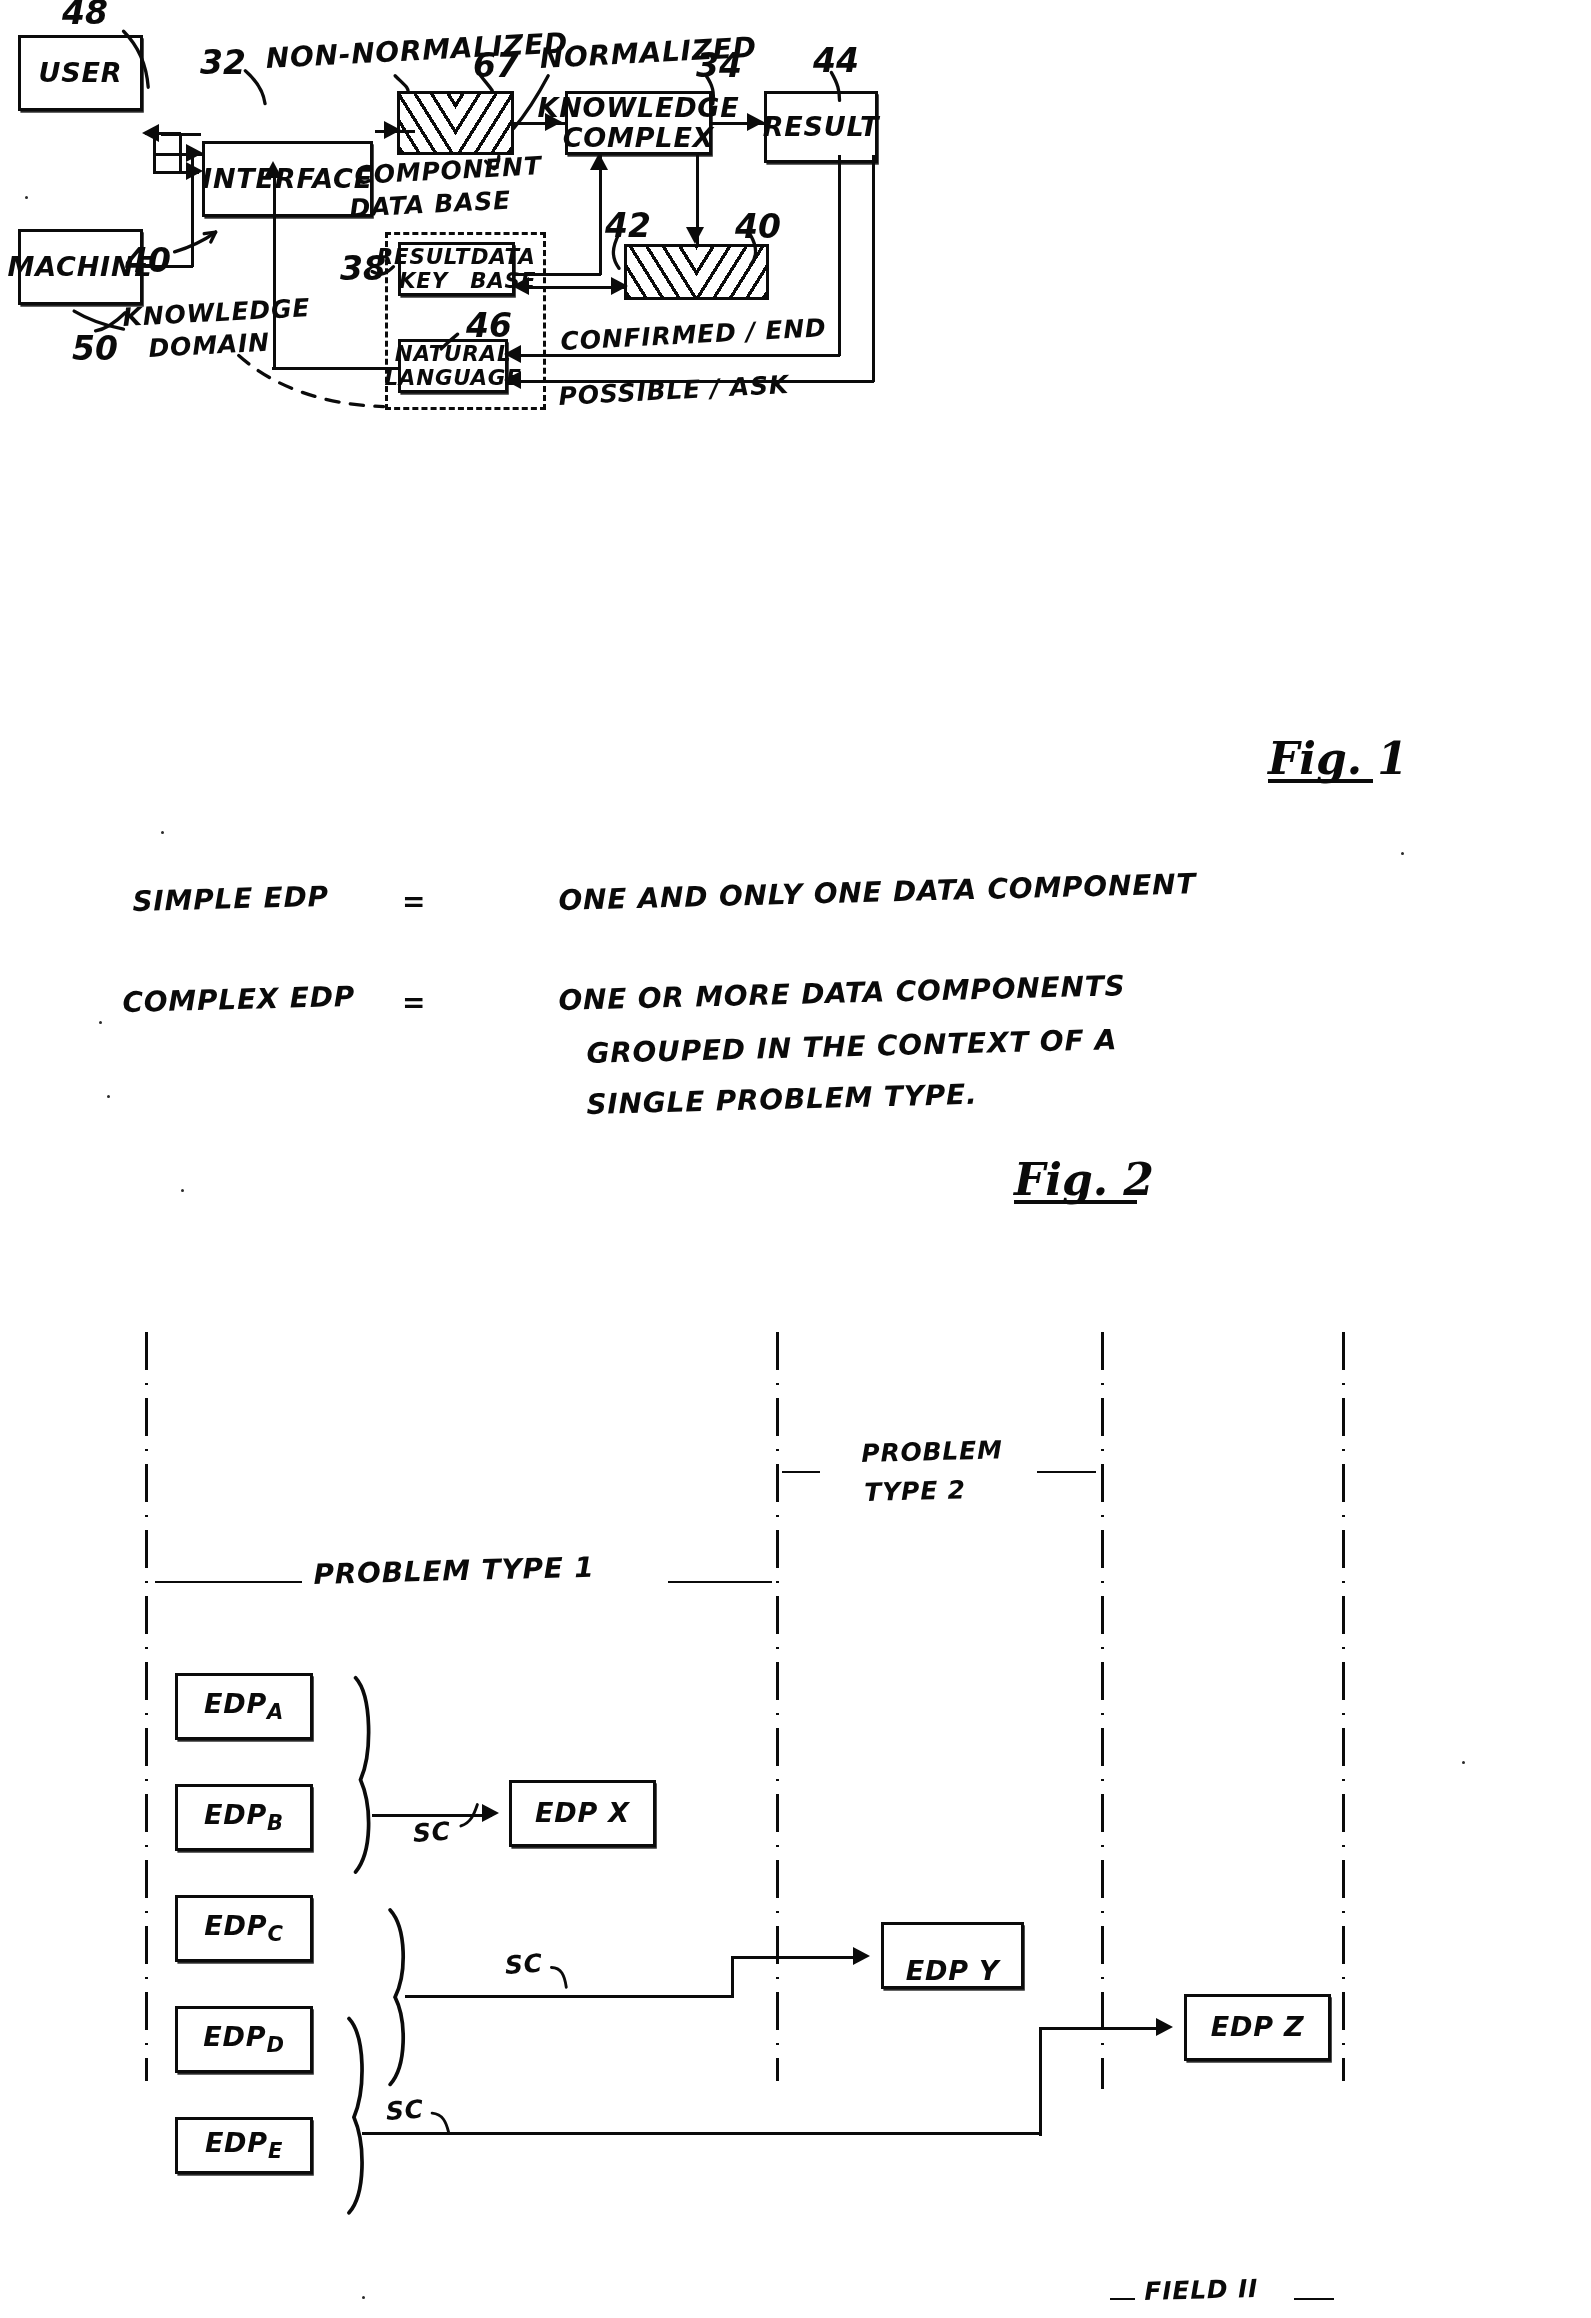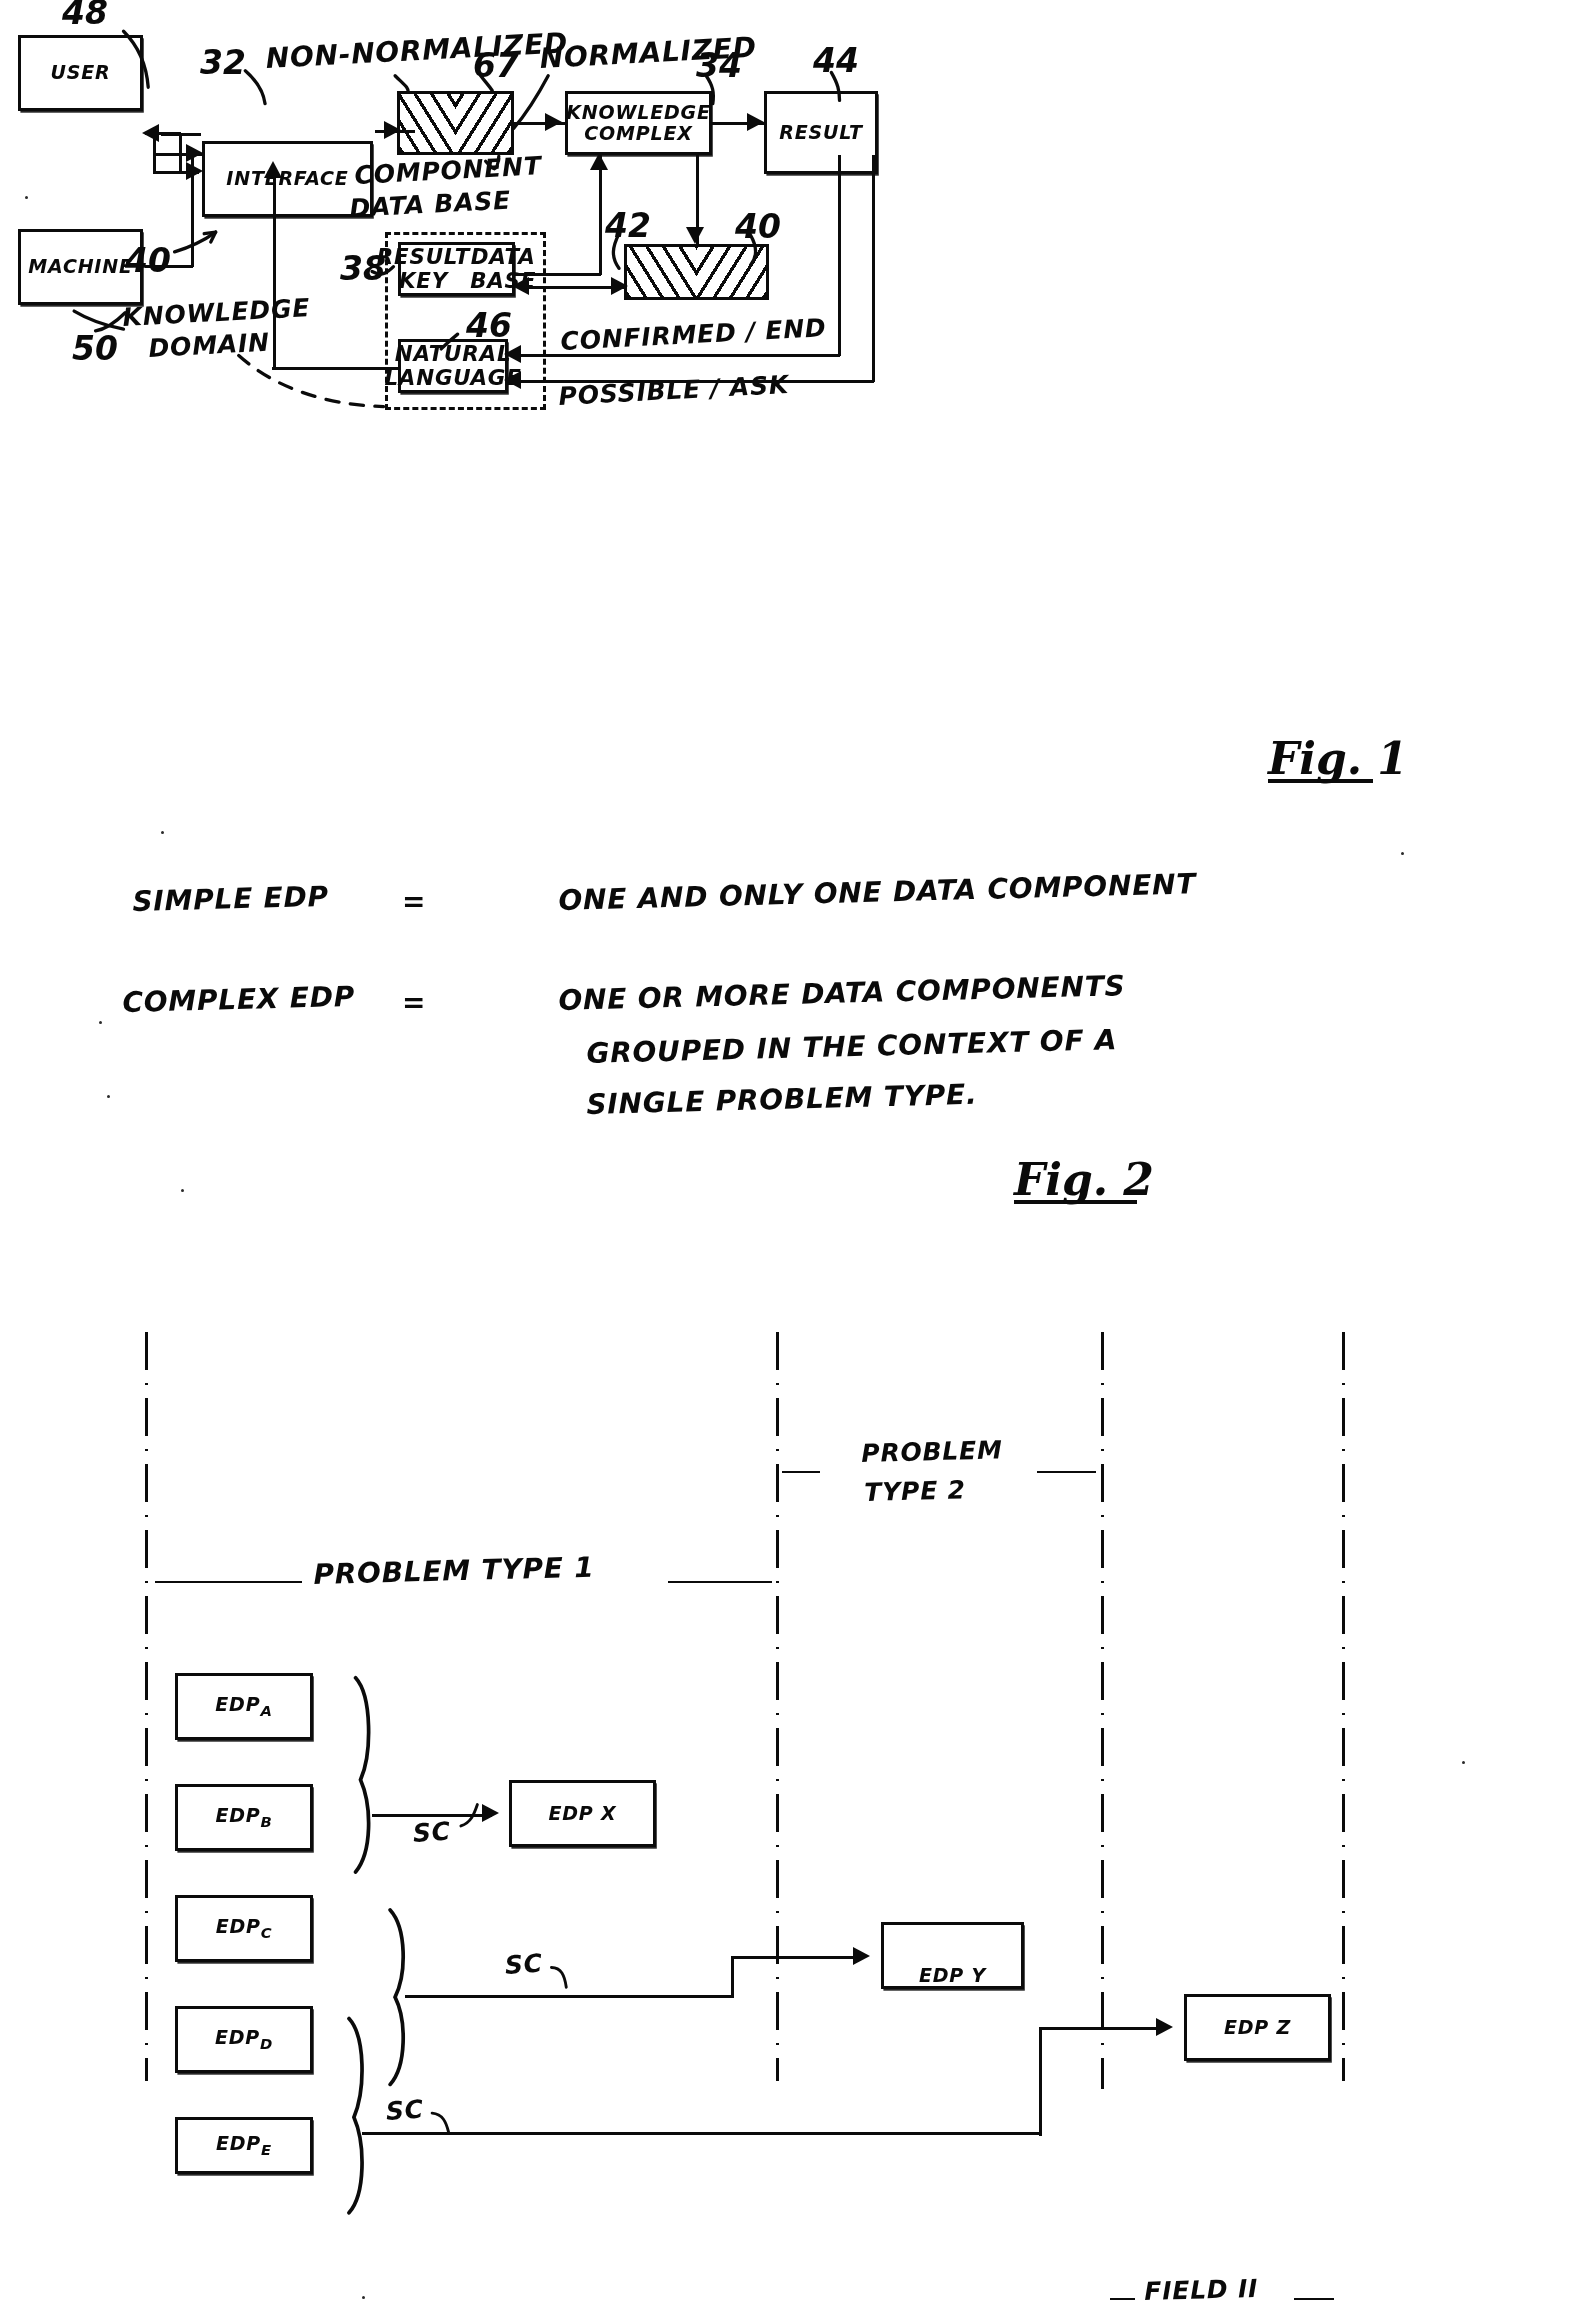--- a/index.html
+++ b/index.html
@@ -48,21 +48,21 @@
     align-items:center;
     justify-content:center;
     text-align:center;
     box-shadow:1.6px 2.5px 0 -0.8px rgba(0,0,0,.85);
   }
   .box .lbl{
     font-family:"DejaVu Sans", sans-serif;
     font-weight:700;
     font-style:italic;
     letter-spacing:0.8px;
-    font-size:19px;
+    font-size:27px;
     line-height:1.12;
     color:#0a0a0a;
   }
   .box.sm .lbl{font-size:21.4px;}
   
   .hline{position:absolute;height:0;border-top:3.3px solid #0b0b0b;}
   .vline{position:absolute;width:0;border-left:3.3px solid #0b0b0b;}
   .thin.hline{border-top-width:2.5px;}
   
   .ar{position:absolute;width:0;height:0;}
@@ -154,21 +154,21 @@
     <div class="hand md abs" style="left:354px;top:163px;transform:rotate(-3deg);">COMPONENT</div>
     <div class="hand md abs" style="left:349px;top:196px;transform:rotate(-3deg);">DATA BASE</div>
 
     <div class="box" style="left:565px;top:91px;width:147px;height:64px;flex-direction:column;">
       <span class="lbl">KNOWLEDGE</span>
       <span class="lbl">COMPLEX</span>
     </div>
     <div class="hand lg abs" style="left:539px;top:44px;transform:rotate(-3deg);">NORMALIZED</div>
     <div class="num abs" style="left:696px;top:46px;">34</div>
 
-    <div class="box" style="left:764px;top:91px;width:114px;height:83px;">
+    <div class="box" style="left:764px;top:91px;width:114px;height:72px;">
       <span class="lbl">RESULT</span>
     </div>
     <div class="num abs" style="left:813px;top:41px;">44</div>
 
     <div class="dashbox" style="left:385px;top:232px;width:161px;height:178px;"></div>
 
     <div class="box sm" style="left:398px;top:242px;width:117px;height:54px;flex-direction:row;">
       <span class="lbl">RESULT KEY</span>
       <span class="lbl">DATA BASE</span>
     </div>

